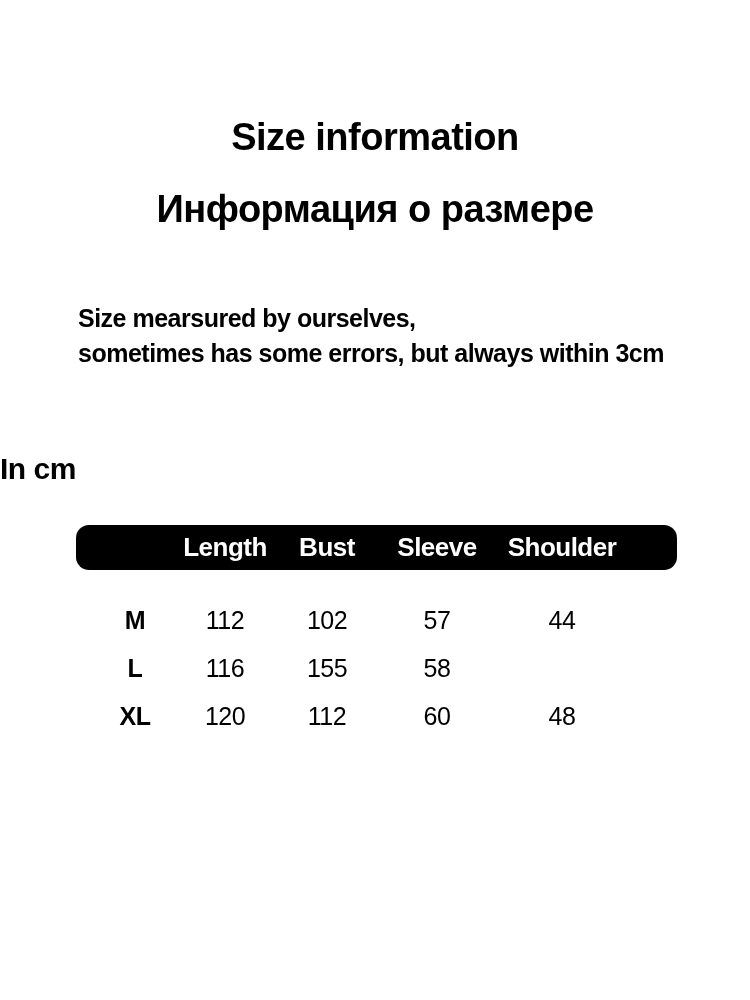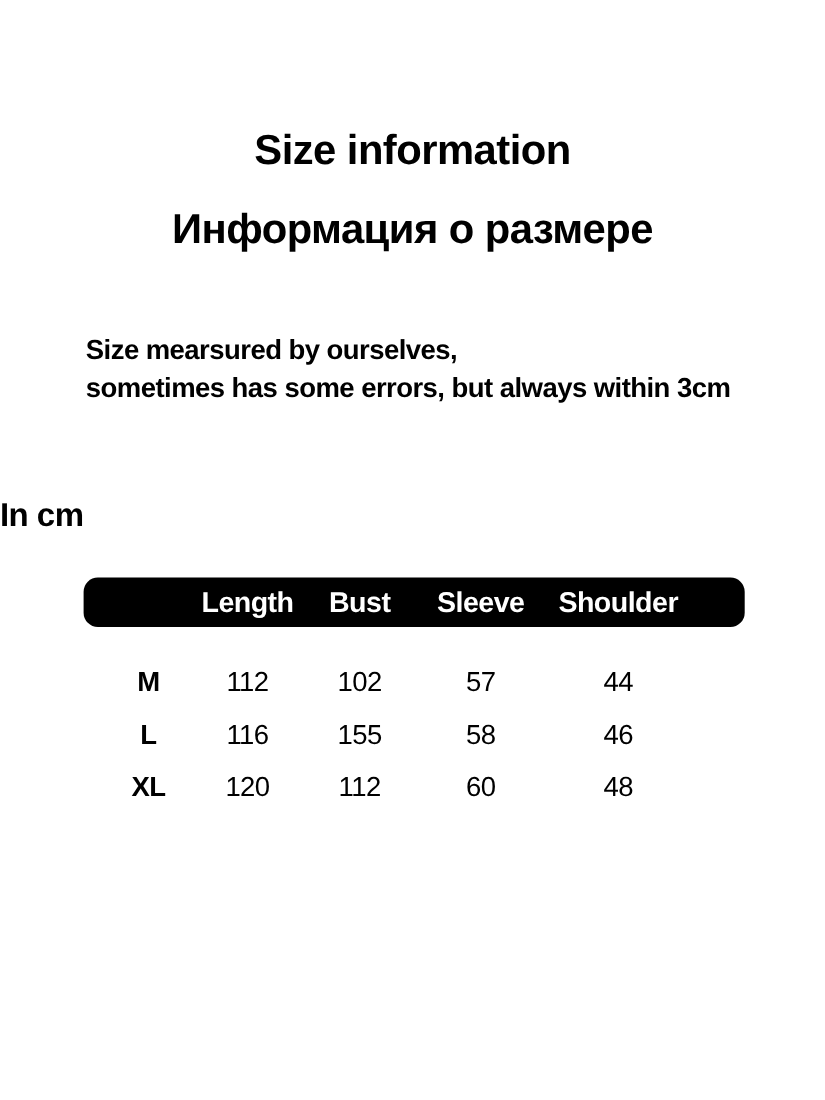--- a/index.html
+++ b/index.html
@@ -101,21 +101,20 @@
         <div class="cell">102</div>
         <div class="cell">57</div>
         <div class="cell">44</div>
       </div>
 
       <div class="row">
         <div class="cell cell-size">L</div>
         <div class="cell">116</div>
         <div class="cell">155</div>
         <div class="cell">58</div>
-        <div class="cell">46</div>
       </div>
 
       <div class="row">
         <div class="cell cell-size">XL</div>
         <div class="cell">120</div>
         <div class="cell">112</div>
         <div class="cell">60</div>
         <div class="cell">48</div>
       </div>
 

